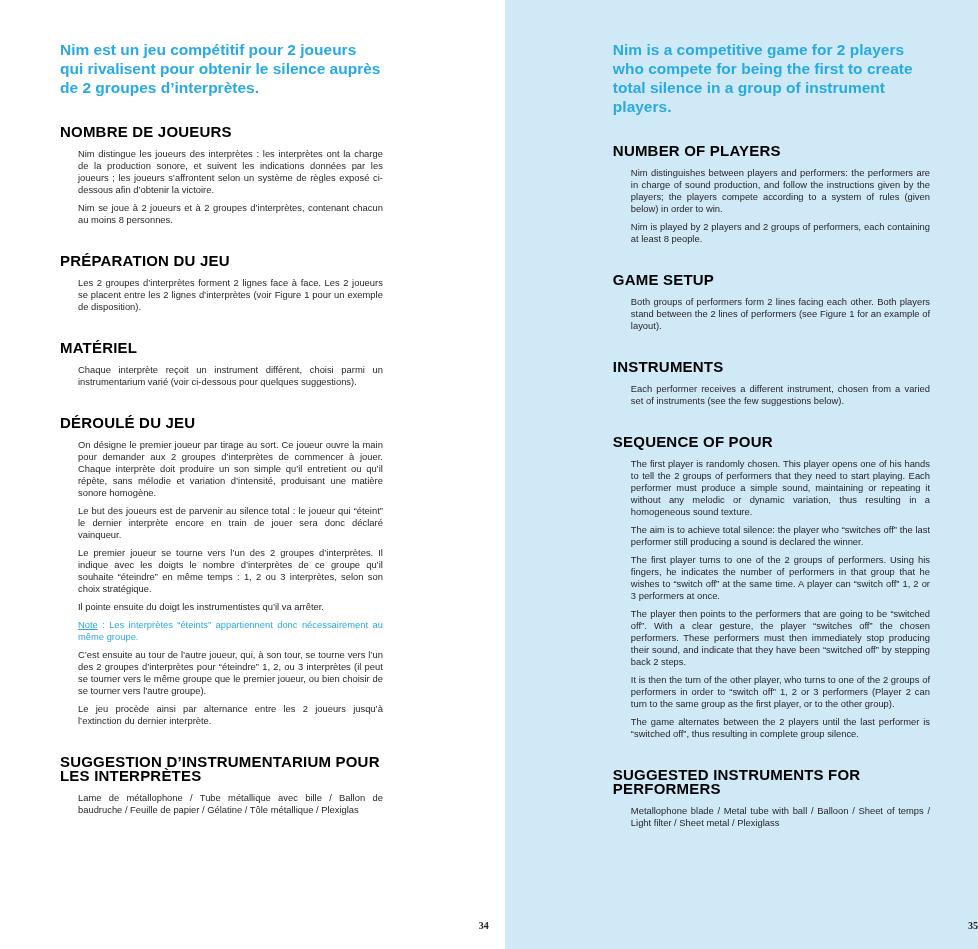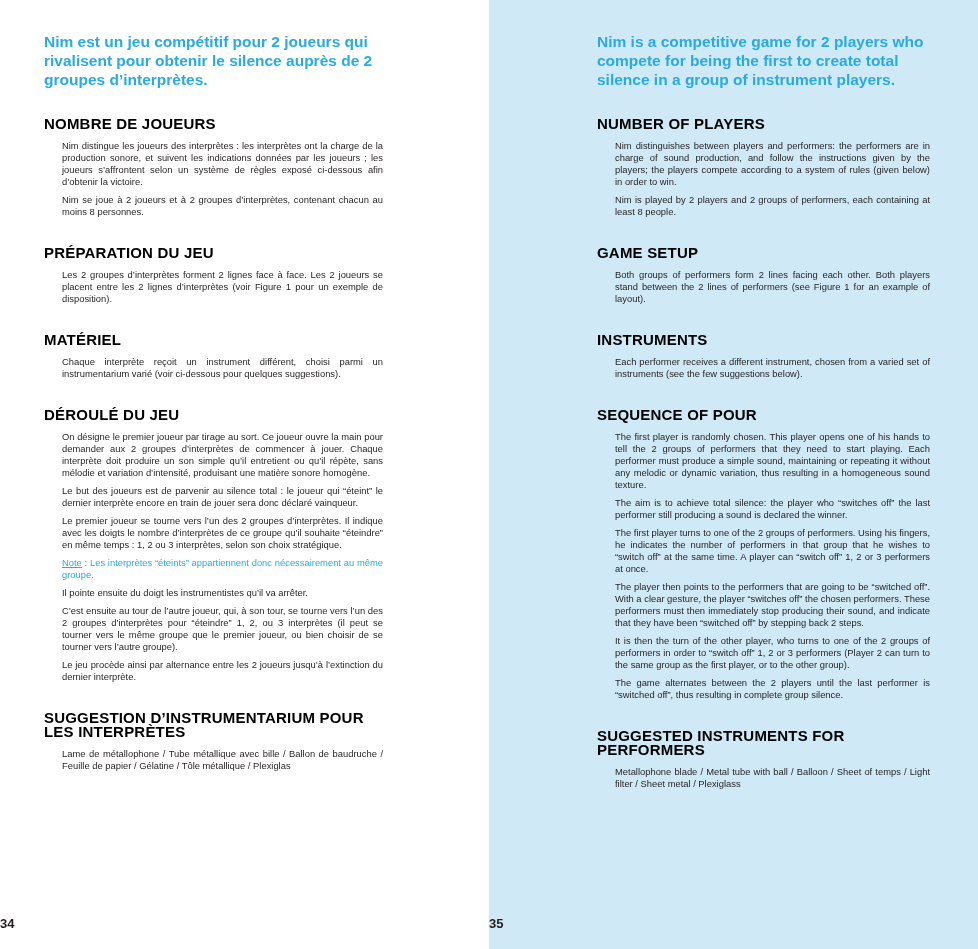--- a/index.html
+++ b/index.html
@@ -12,21 +12,22 @@
   .spread {
     width: 978px;
     height: 949px;
     display: flex;
     overflow: hidden;
   }
   .page {
     width: 489px;
     height: 949px;
     position: relative;
-    padding-top: 32px;
+    padding-top: 40px;
+    margin-left: 16px;
   }
   .page-left {
     background: #ffffff;
     padding-left: 44px;
     padding-right: 106px;
   }
   .page-right {
     background: #cfe9f6;
     padding-left: 108px;
     padding-right: 48px;
@@ -60,24 +61,25 @@
     color: #29abe2;
   }
   .note-label {
     text-decoration: underline;
   }
   .page-number {
     position: absolute;
     bottom: 18px;
     left: 0;
     width: 100%;
-    text-align: left;
-    font-size: 13px;
+    text-align: right;
+    font-size: 10px;
     font-weight: bold;
     color: #231f20;
+    font-family: Liberation Serif, serif;
   }
 </style>
 </head>
 <body>
 
 <div class="spread">
 
   <section class="page page-left">
     <h1 class="title">Nim est un jeu compétitif pour 2 joueurs qui rivalisent pour obtenir le silence auprès de 2 groupes d’interprètes.</h1>
     <div class="sections">
@@ -85,22 +87,22 @@
         <p class="body-para">Nim distingue les joueurs des interprètes : les interprètes ont la charge de la production sonore, et suivent les indications données par les joueurs ; les joueurs s’affrontent selon un système de règles exposé ci-dessous afin d’obtenir la victoire.</p>
         <p class="body-para">Nim se joue à 2 joueurs et à 2 groupes d’interprètes, contenant chacun au moins 8 personnes.</p>
         <h2 class="section-heading">PRÉPARATION DU JEU</h2>
         <p class="body-para">Les 2 groupes d’interprètes forment 2 lignes face à face. Les 2 joueurs se placent entre les 2 lignes d’interprètes (voir Figure 1 pour un exemple de disposition).</p>
         <h2 class="section-heading">MATÉRIEL</h2>
         <p class="body-para">Chaque interprète reçoit un instrument différent, choisi parmi un instrumentarium varié (voir ci-dessous pour quelques suggestions).</p>
         <h2 class="section-heading">DÉROULÉ DU JEU</h2>
         <p class="body-para">On désigne le premier joueur par tirage au sort. Ce joueur ouvre la main pour demander aux 2 groupes d’interprètes de commencer à jouer. Chaque interprète doit produire un son simple qu’il entretient ou qu’il répète, sans mélodie et variation d’intensité, produisant une matière sonore homogène.</p>
         <p class="body-para">Le but des joueurs est de parvenir au silence total : le joueur qui “éteint” le dernier interprète encore en train de jouer sera donc déclaré vainqueur.</p>
         <p class="body-para">Le premier joueur se tourne vers l’un des 2 groupes d’interprètes. Il indique avec les doigts le nombre d’interprètes de ce groupe qu’il souhaite “éteindre” en même temps : 1, 2 ou 3 interprètes, selon son choix stratégique.</p>
+        <p class="body-para">Il pointe ensuite du doigt les instrumentistes qu’il va arrêter.</p>
         <p class="body-para note-para"><span class="note-label">Note</span> : Les interprètes “éteints” appartiennent donc nécessairement au même groupe.</p>
-        <p class="body-para">Il pointe ensuite du doigt les instrumentistes qu’il va arrêter.</p>
         <p class="body-para">C’est ensuite au tour de l’autre joueur, qui, à son tour, se tourne vers l’un des 2 groupes d’interprètes pour “éteindre” 1, 2, ou 3 interprètes (il peut se tourner vers le même groupe que le premier joueur, ou bien choisir de se tourner vers l’autre groupe).</p>
         <p class="body-para">Le jeu procède ainsi par alternance entre les 2 joueurs jusqu’à l’extinction du dernier interprète.</p>
         <h2 class="section-heading">SUGGESTION D’INSTRUMENTARIUM POUR LES INTERPRÈTES</h2>
         <p class="body-para">Lame de métallophone / Tube métallique avec bille / Ballon de baudruche / Feuille de papier / Gélatine / Tôle métallique / Plexiglas</p>
       </div>
     <div class="page-number">34</div>
   </section>
 
   <section class="page page-right">
     <h1 class="title">Nim is a competitive game for 2 players who compete for being the first to create total silence in a group of instrument players.</h1>

